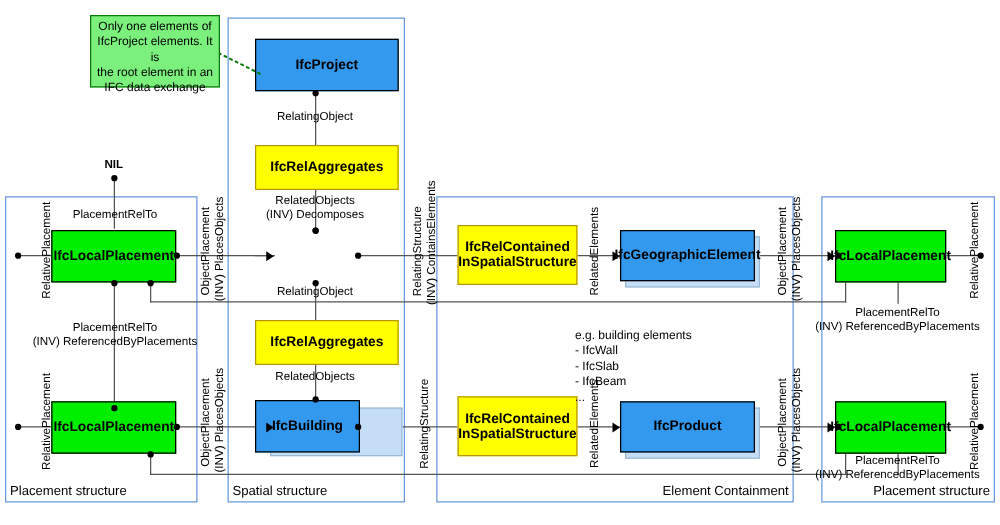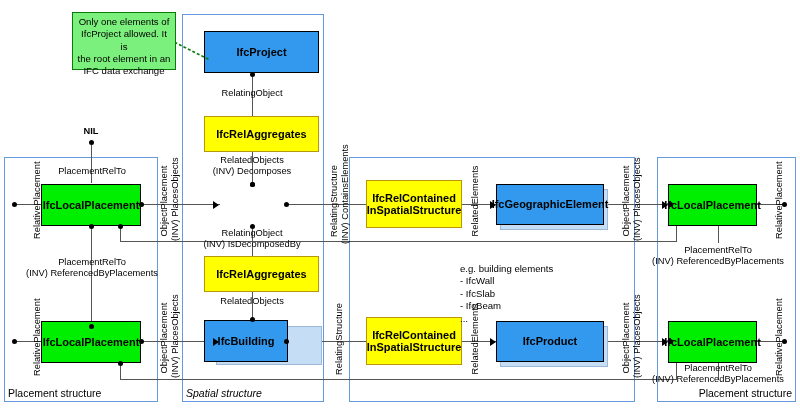--- a/index.html
+++ b/index.html
@@ -43,21 +43,22 @@
 <body>
 
 <div id="stage">
 
   <div class="panel" style="left:4px;top:157px;width:154px;height:245px;"></div>
   <div class="panel" style="left:182px;top:14px;width:142px;height:388px;"></div>
   <div class="panel" style="left:349px;top:157px;width:286px;height:245px;"></div>
   <div class="panel" style="left:657px;top:157px;width:139px;height:245px;"></div>
 
   <div class="panel-label" style="left:8px;top:387px;">Placement structure</div>
-  <div class="panel-label" style="left:186px;top:387px;font-style:italic;">Spatial structure</div>
+  <div class="panel-label" style="left:186px;top:387px;">Spatial structure</div>
+  <div class="panel-label" style="left:349px;top:387px;width:282px;text-align:right;">Element Containment</div>
   <div class="panel-label" style="left:657px;top:387px;width:135px;text-align:right;">Placement structure</div>
 
   <div class="ln lnv" style="left:252px;top:74px;height:42px;"></div>
   <div class="dot" style="left:250px;top:72px;"></div>
 
   <div class="ln lnv" style="left:252px;top:152px;height:32px;"></div>
   <div class="dot" style="left:250px;top:182px;"></div>
 
   <div class="ln lnv" style="left:252px;top:226px;height:30px;"></div>
   <div class="dot" style="left:250px;top:224px;"></div>
@@ -168,21 +169,20 @@
 
   <div class="elab" style="left:202px;top:88px;width:100px;">RelatingObject</div>
 
   <div class="elab" style="left:192px;top:155px;width:120px;">
     <div>RelatedObjects</div>
     <div>(INV) Decomposes</div>
   </div>
 
   <div class="elab" style="left:190px;top:228px;width:124px;">
     <div>RelatingObject</div>
-    <div>(INV) IsDecomposedBy</div>
   </div>
 
   <div class="elab" style="left:202px;top:296px;width:100px;">RelatedObjects</div>
 
   <div class="elab" style="left:46px;top:166px;width:92px;">PlacementRelTo</div>
 
   <div class="elab" style="left:6px;top:257px;width:172px;">
     <div>PlacementRelTo</div>
     <div>(INV) ReferencedByPlacements</div>
   </div>
@@ -227,21 +227,21 @@
 
   <div class="vlab" style="left:470px;top:238px;width:74px;">RelatedElements</div>
   <div class="vlab" style="left:470px;top:376px;width:74px;">RelatedElements</div>
 
   <svg class="leader" style="left:170px;top:38px;" width="42" height="24" viewBox="0 0 42 24">
     <line x1="0" y1="2" x2="40" y2="22" stroke="#0a7a0a" stroke-width="1.6" stroke-dasharray="3,2"></line>
   </svg>
 
   <div class="note" style="left:72px;top:12px;width:104px;height:58px;">
     <div>Only one elements of</div>
-    <div>IfcProject allowed. It is</div>
+    <div>IfcProject elements. It is</div>
     <div>the root element in an</div>
     <div>IFC data exchange</div>
   </div>
 
   <div class="eg" style="left:460px;top:263px;width:150px;">e.g. building elements
 - IfcWall
 - IfcSlab
 - IfcBeam
 ...</div>
 

